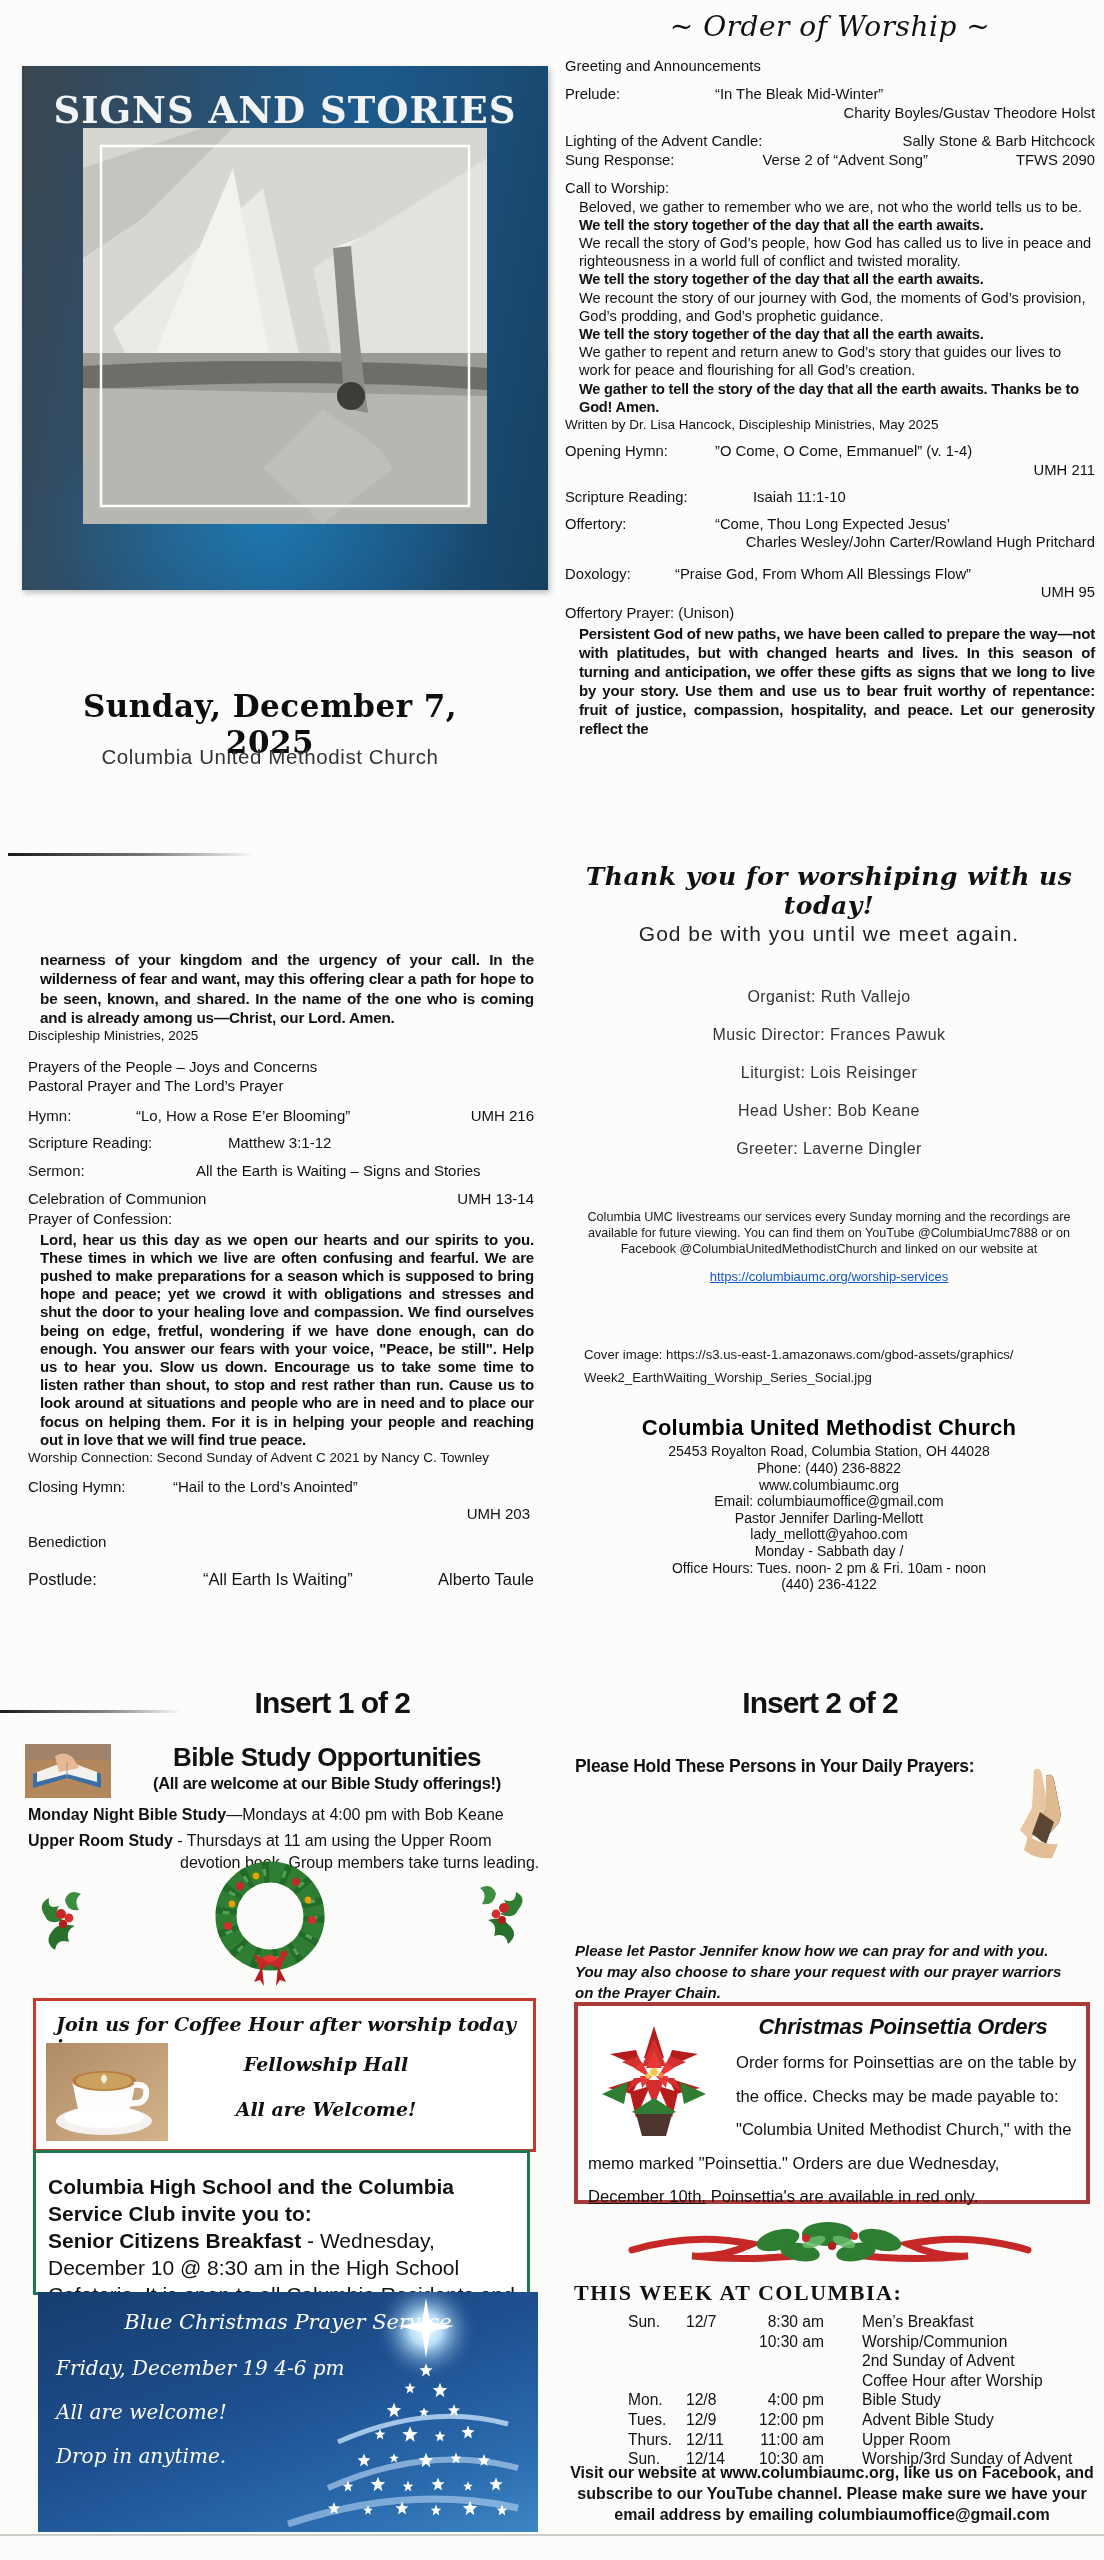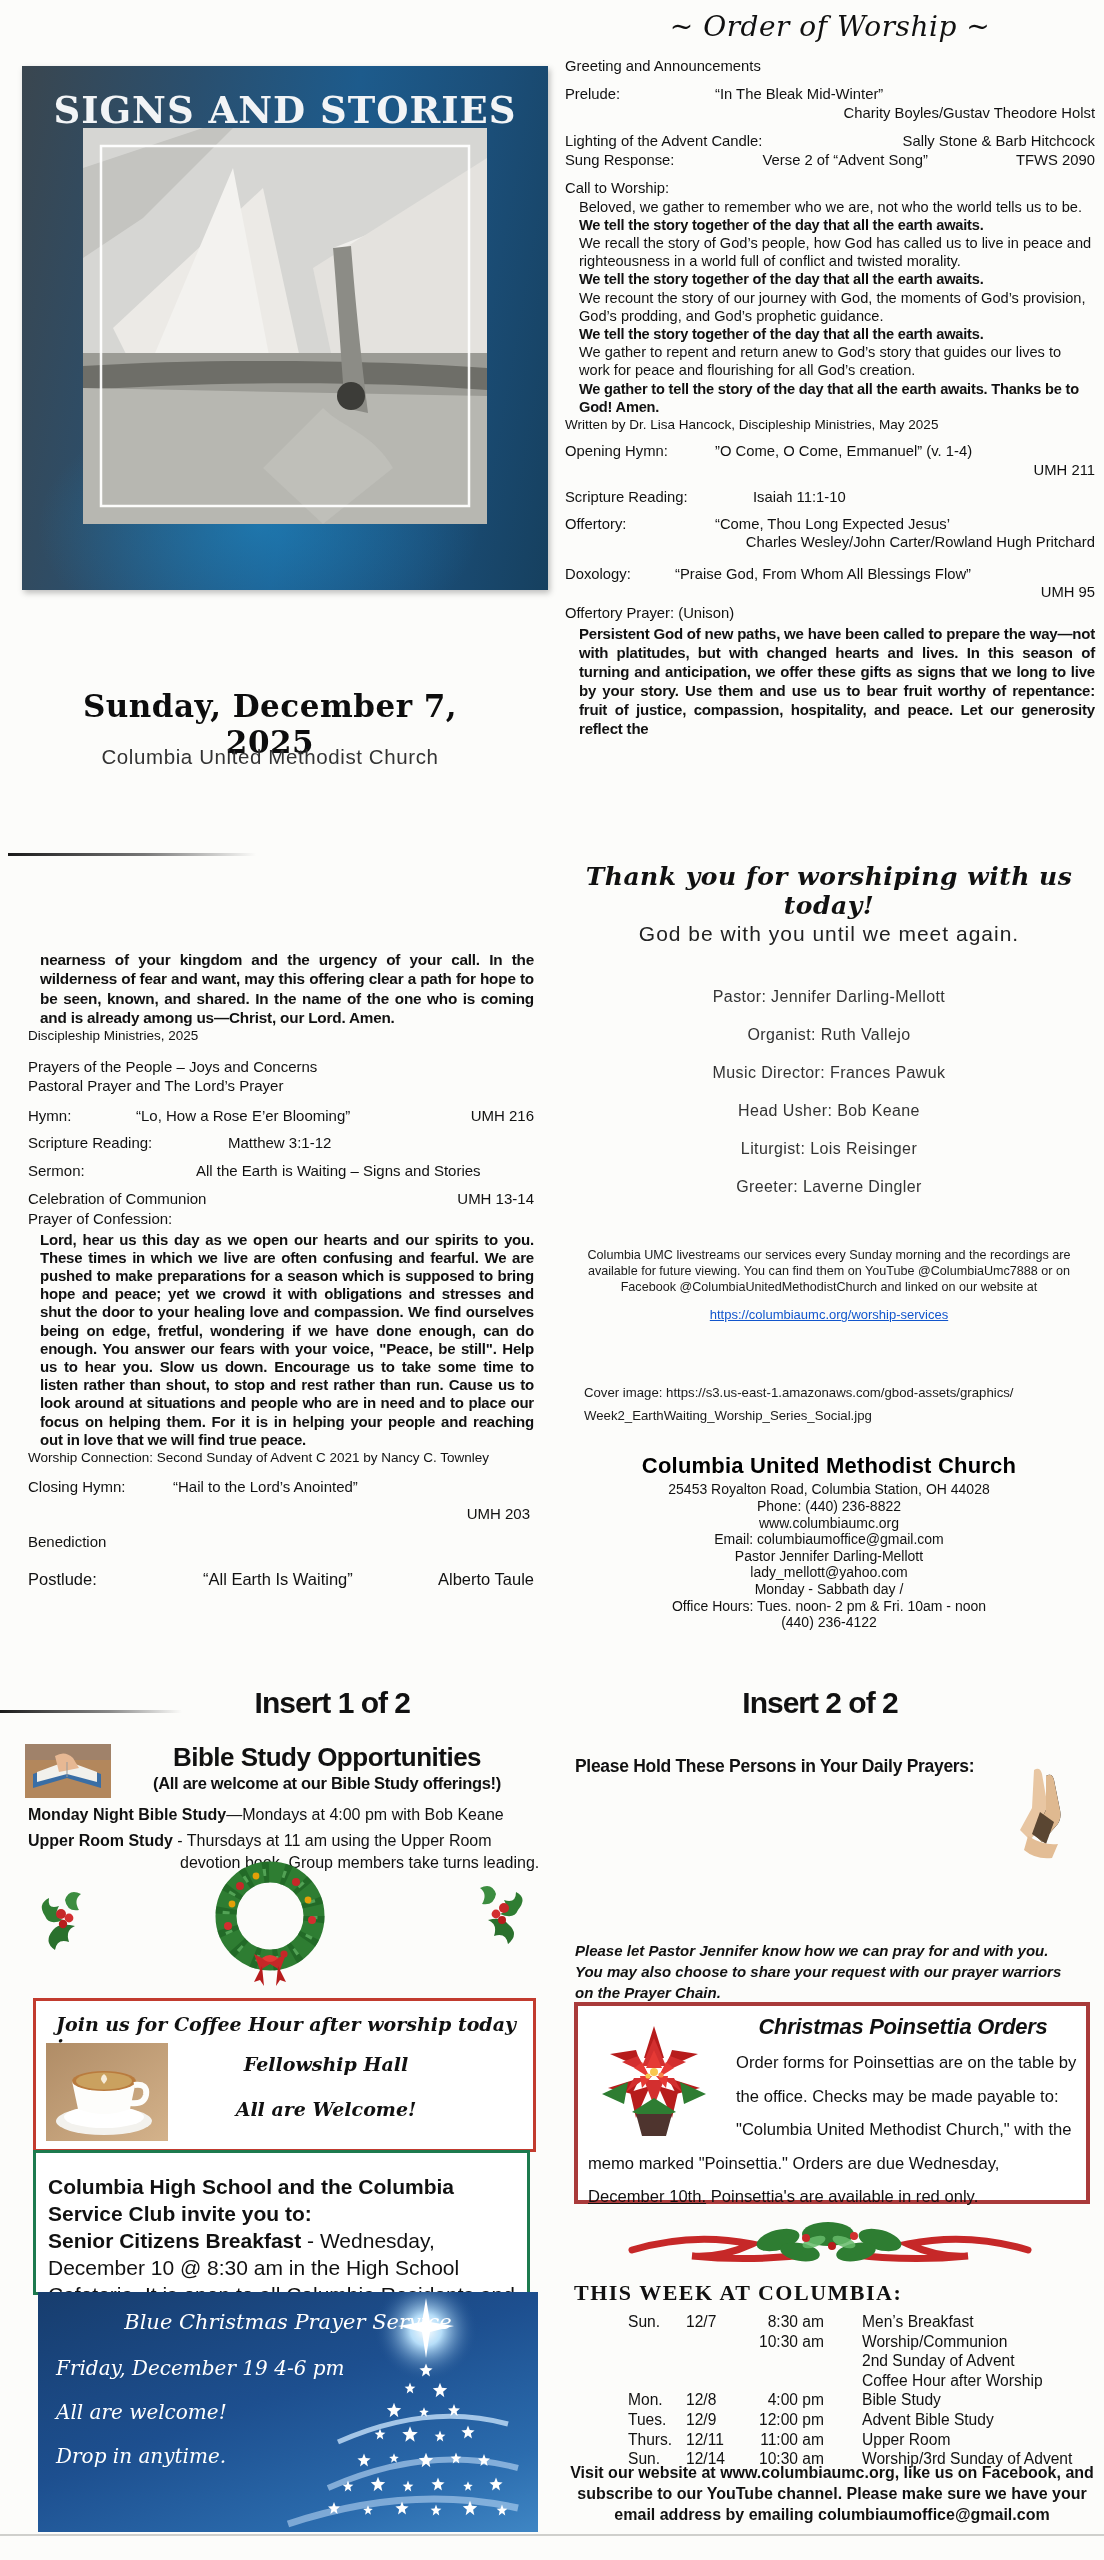--- a/index.html
+++ b/index.html
@@ -247,25 +247,24 @@
 
     <div class="row" style="margin-top:2px">Offertory Prayer: (Unison)</div>
     <p class="unison-par jst" style="margin:2px 0 0 0">Persistent God of new paths, we have been called to prepare the way—not with platitudes, but with changed hearts and lives. In this season of turning and anticipation, we offer these gifts as signs that we long to live by your story. Use them and use us to bear fruit worthy of repentance: fruit of justice, compassion, hospitality, and peace. Let our generosity reflect the</p>
   </div>
 
   <div class="abs thanks">
     <div class="script thanks-script">Thank you for worshiping with us today!</div>
     <div class="thanks-sub">God be with you until we meet again.</div>
 
     <div class="staff">
-      <div>Pastor: Jennifer Darling-Mellott</div>
       <div>Organist: Ruth Vallejo</div>
       <div>Music Director:  Frances Pawuk</div>
+      <div>Liturgist: Lois Reisinger</div>
       <div>Head Usher: Bob Keane</div>
-      <div>Liturgist: Lois Reisinger</div>
       <div>Greeter: Laverne Dingler</div>
     </div>
 
     <p class="live-par">Columbia UMC livestreams our services every Sunday morning and the recordings are available for future viewing. You can find them on YouTube @ColumbiaUmc7888 or on Facebook @ColumbiaUnitedMethodistChurch and linked on our website at</p>
     <a class="live-link" href="#">https://columbiaumc.org/worship-services</a>
 
     <div class="cover-credit">
       <div>Cover image: https://s3.us-east-1.amazonaws.com/gbod-assets/graphics/</div>
       <div>Week2_EarthWaiting_Worship_Series_Social.jpg</div>
     </div>

